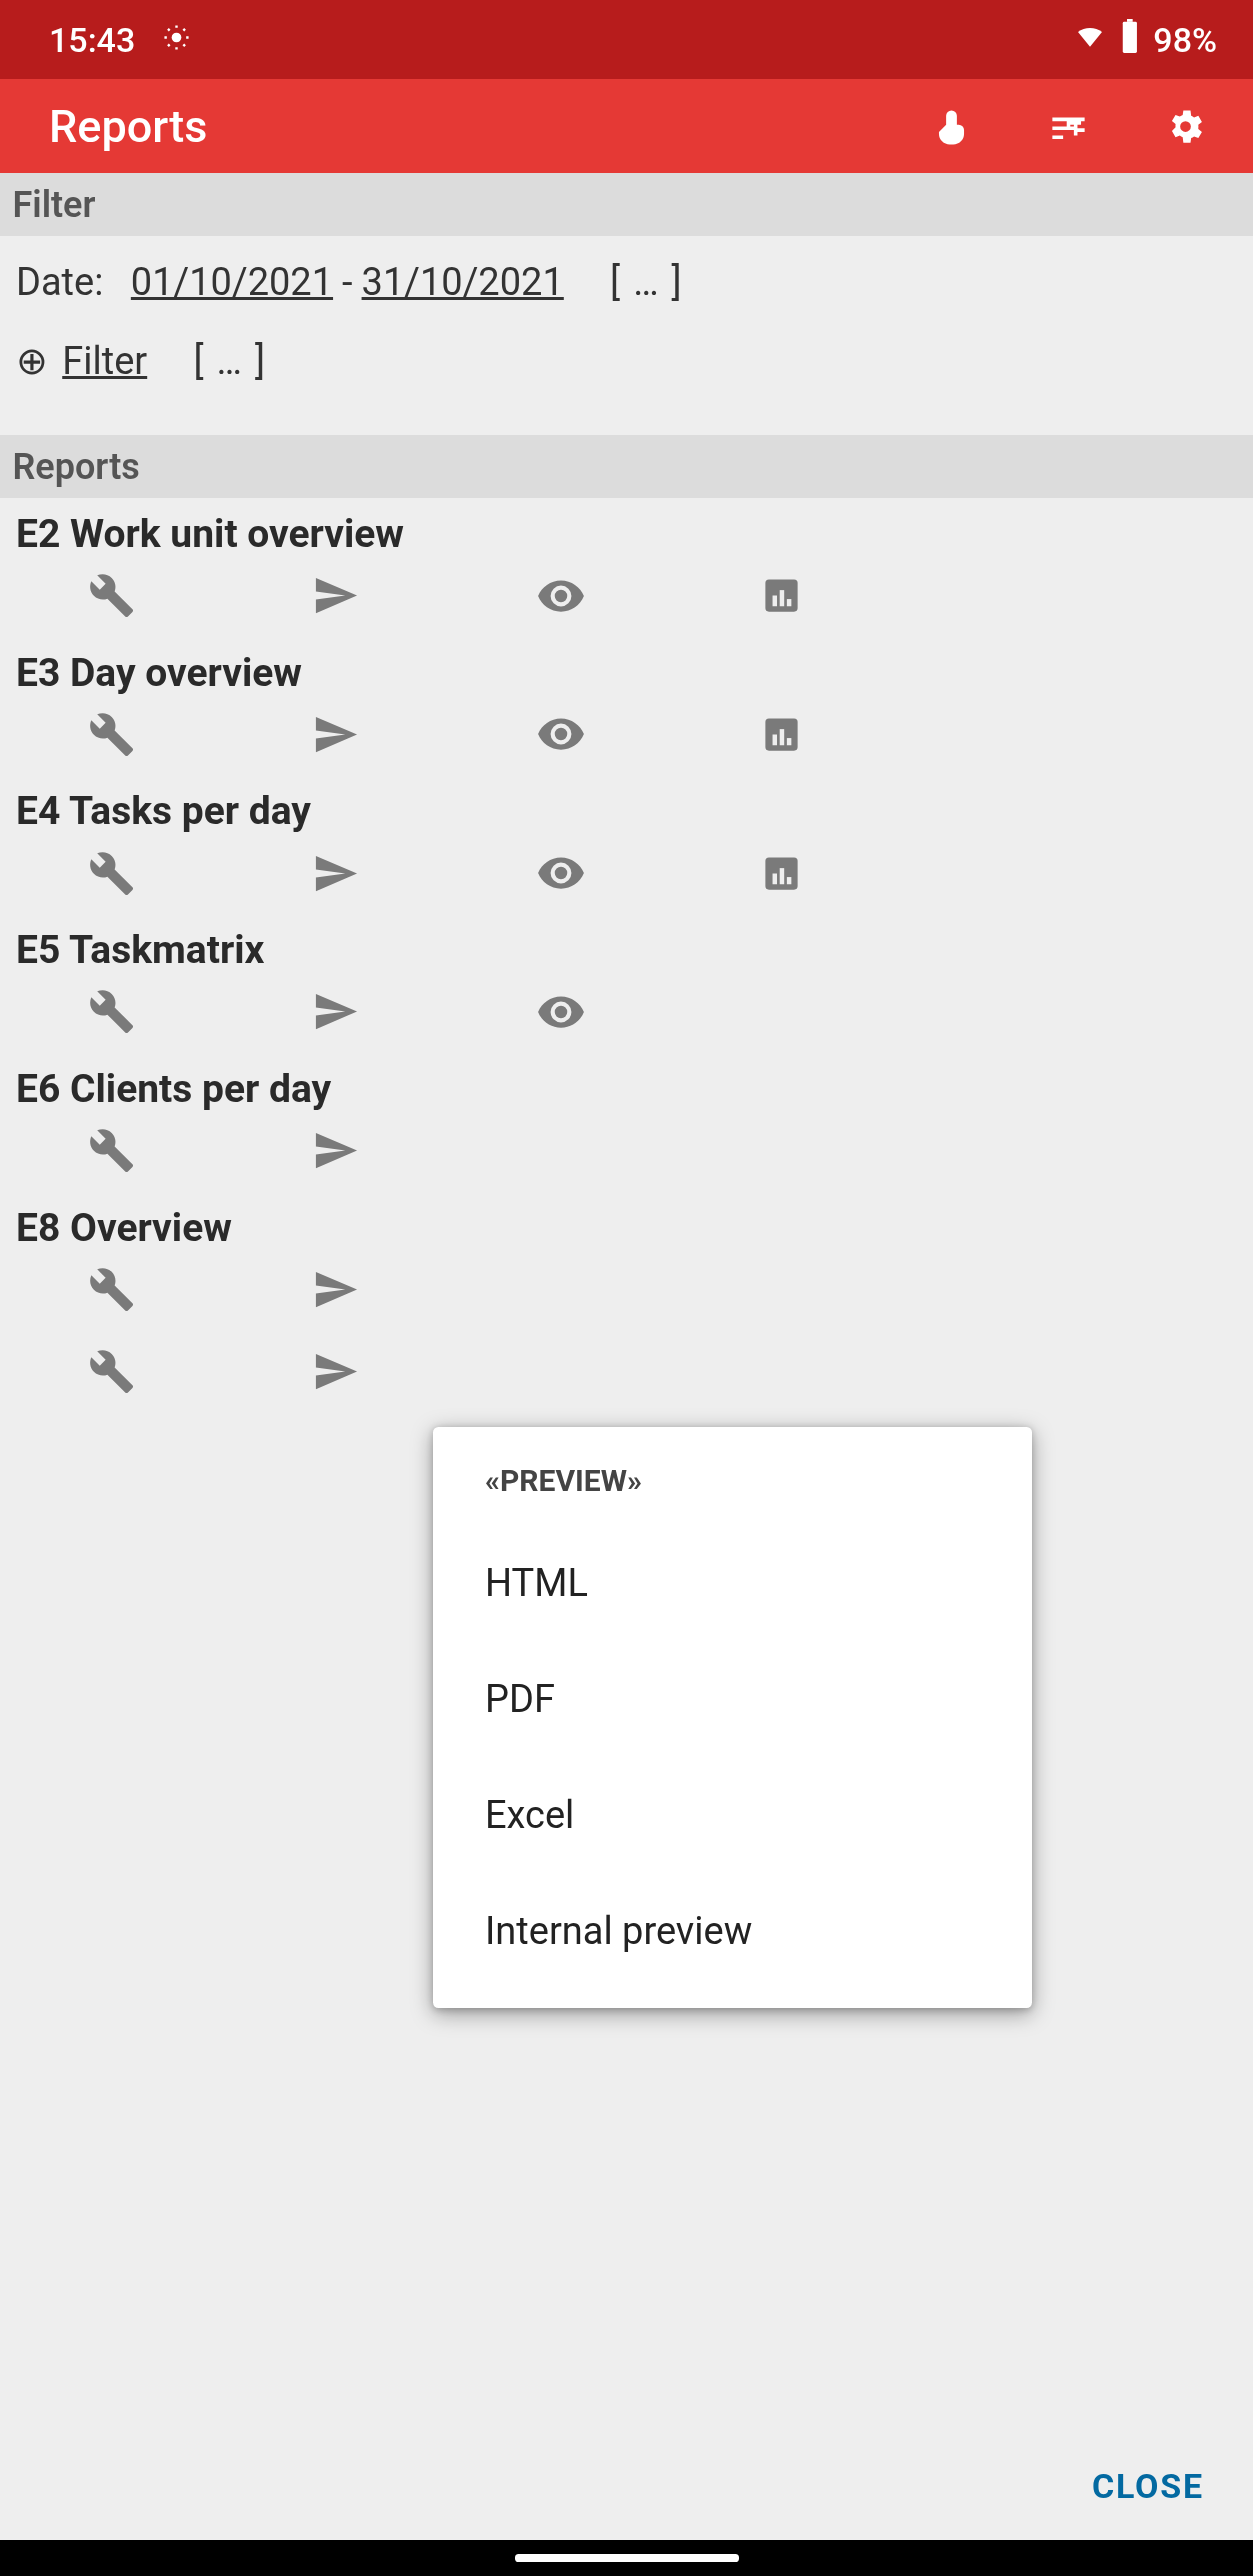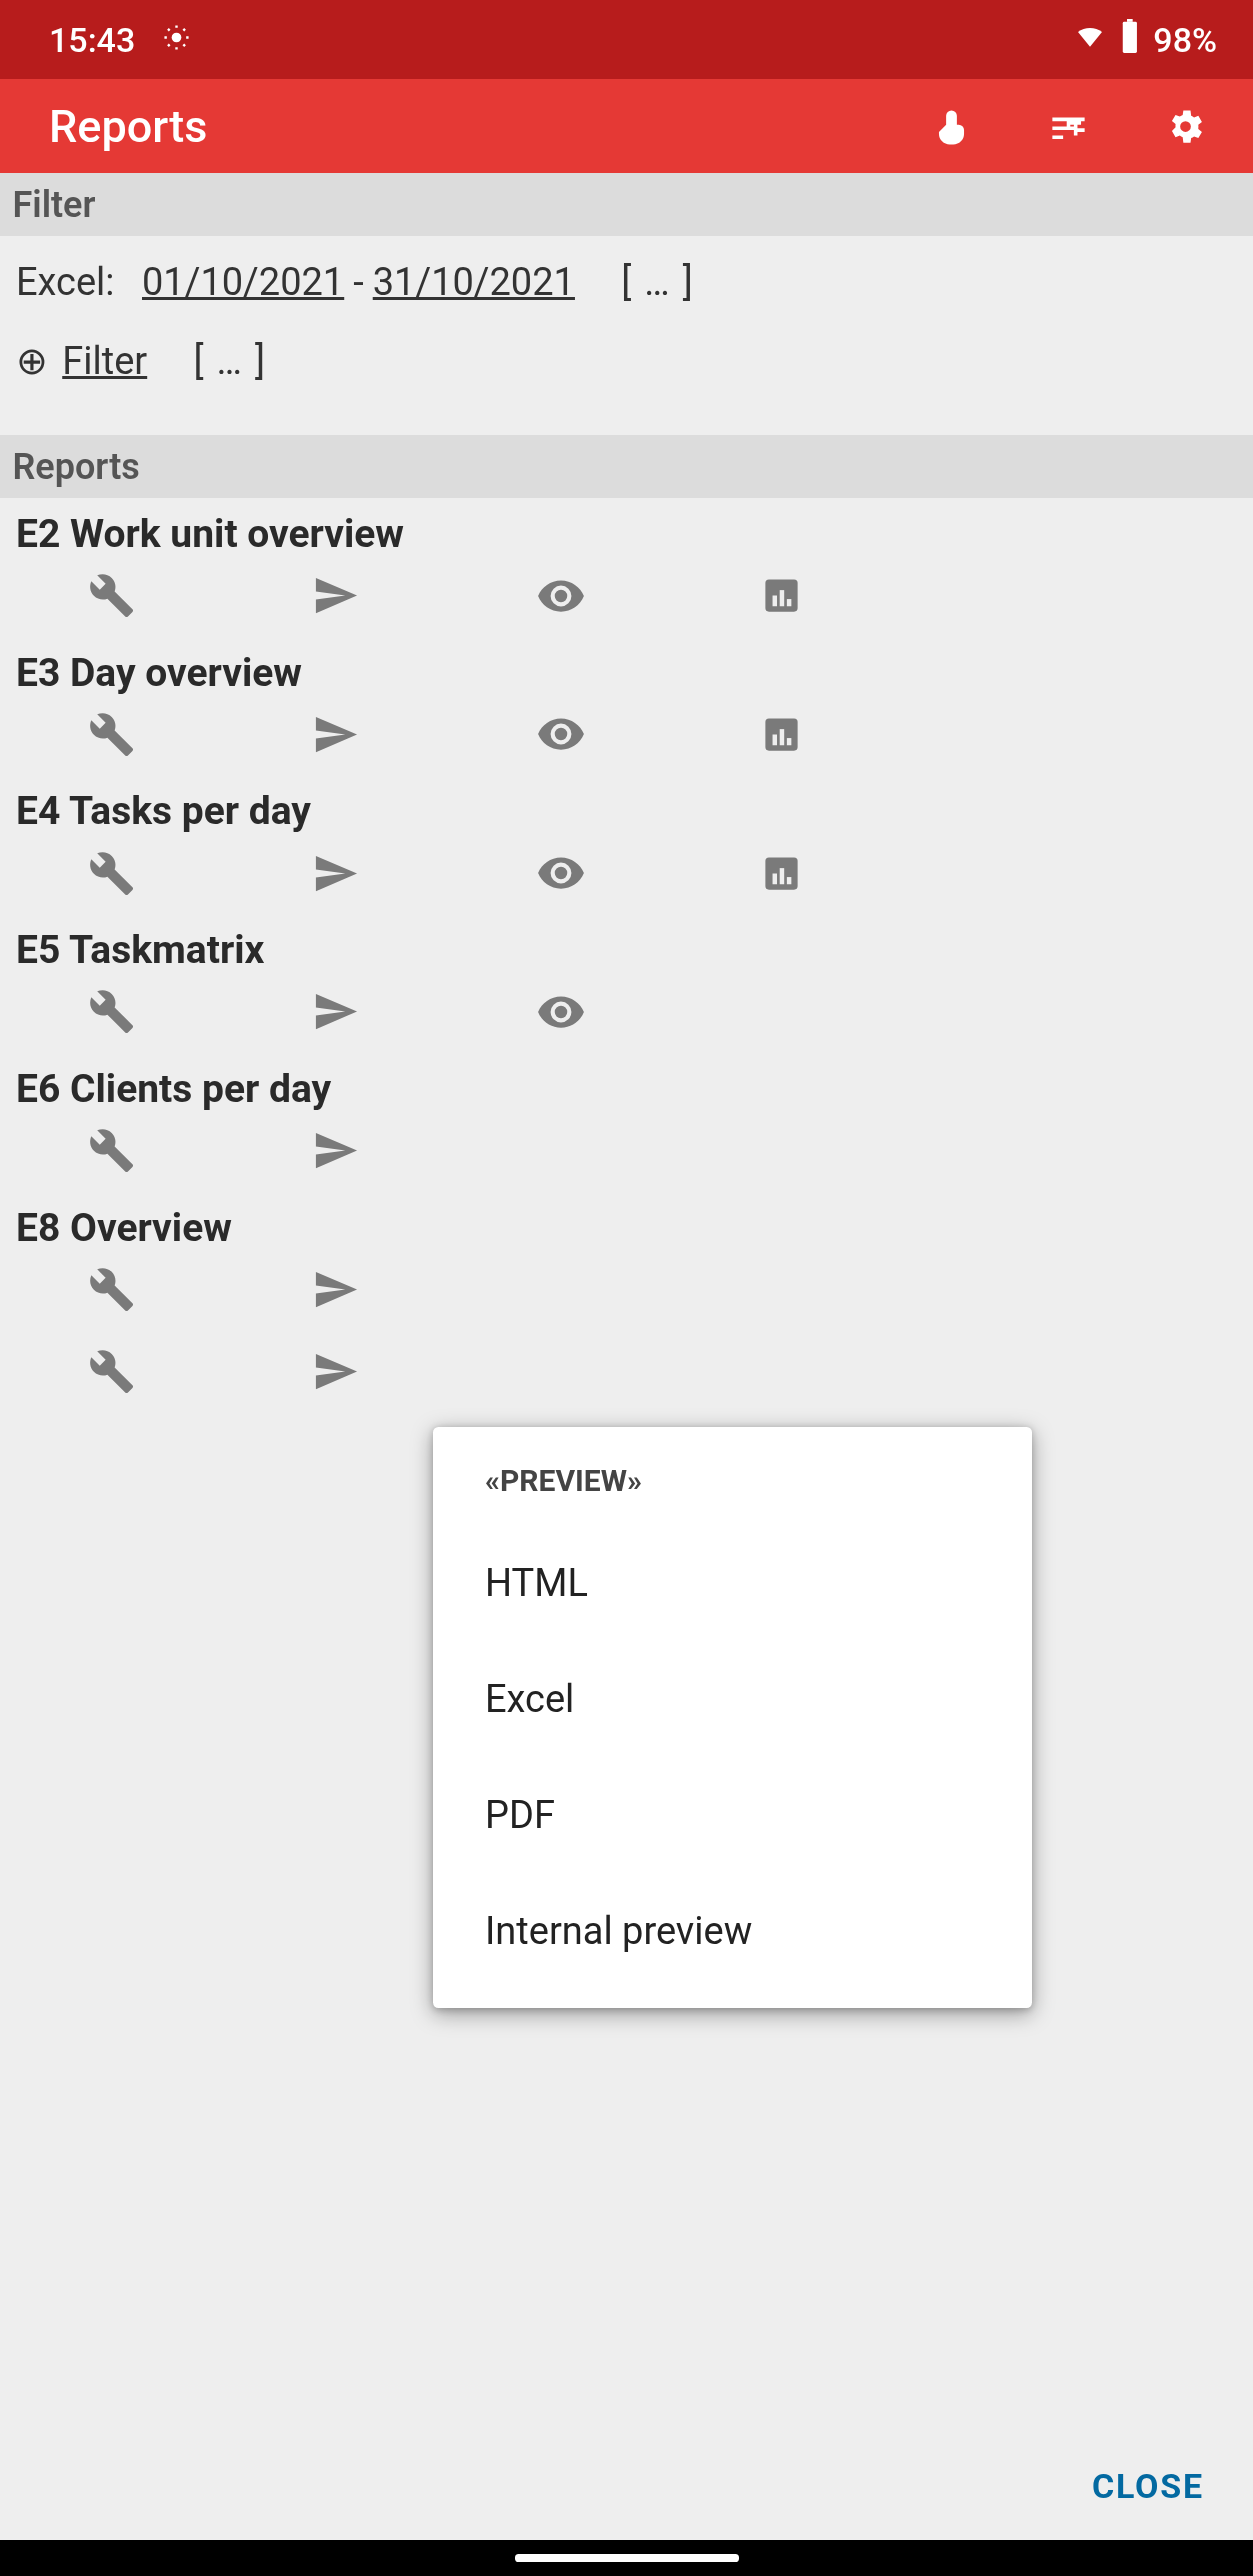--- a/index.html
+++ b/index.html
@@ -96,21 +96,21 @@
             <path d="M19.14 12.94a7 7 0 000-1.88l2.03-1.58-2-3.46-2.39.96a7 7 0 00-1.62-.94L14.8 3h-4l-.36 2.54c-.58.24-1.12.56-1.62.94l-2.39-.96-2 3.46 2.03 1.58a7 7 0 000 1.88L4.43 14.5l2 3.46 2.39-.96c.5.38 1.04.7 1.62.94L10.8 21h4l.36-2.54c.58-.24 1.12-.56 1.62-.94l2.39.96 2-3.46-2.03-1.58zM12 15a3 3 0 110-6 3 3 0 010 6z"></path>
           </svg>
       </div>
     </div>
   </div>
 
   <div class="section-header">Filter</div>
 
   <div class="filter-area">
     <div class="filter-row">
-      <span>Excel:</span>&nbsp;
+      <span>Date:</span>&nbsp;
       <span class="underline-link">01/10/2021</span>
       <span>-</span>
       <span class="underline-link">31/10/2021</span>
       &nbsp;&nbsp;&nbsp;
       <span class="bracket-btn">[ … ]</span>
     </div>
     <div class="filter-row">
       <span class="filter-icon-circ">⊕</span>
       <span class="underline-link">Filter</span>
       &nbsp;&nbsp;&nbsp;
@@ -268,22 +268,22 @@
               </svg></span>
           </div>
         </div>
       </div>
     </div>
 
   <div class="popup">
     <div class="popup-header">«PREVIEW»</div>
     <div id="popup-items">
         <div class="popup-item">HTML</div>
+        <div class="popup-item">PDF</div>
         <div class="popup-item">Excel</div>
-        <div class="popup-item">PDF</div>
         <div class="popup-item">Internal preview</div>
       </div>
   </div>
 
   <div class="close-btn">CLOSE</div>
 
   <div class="nav-bar">
     <div class="nav-handle"></div>
   </div>
 

